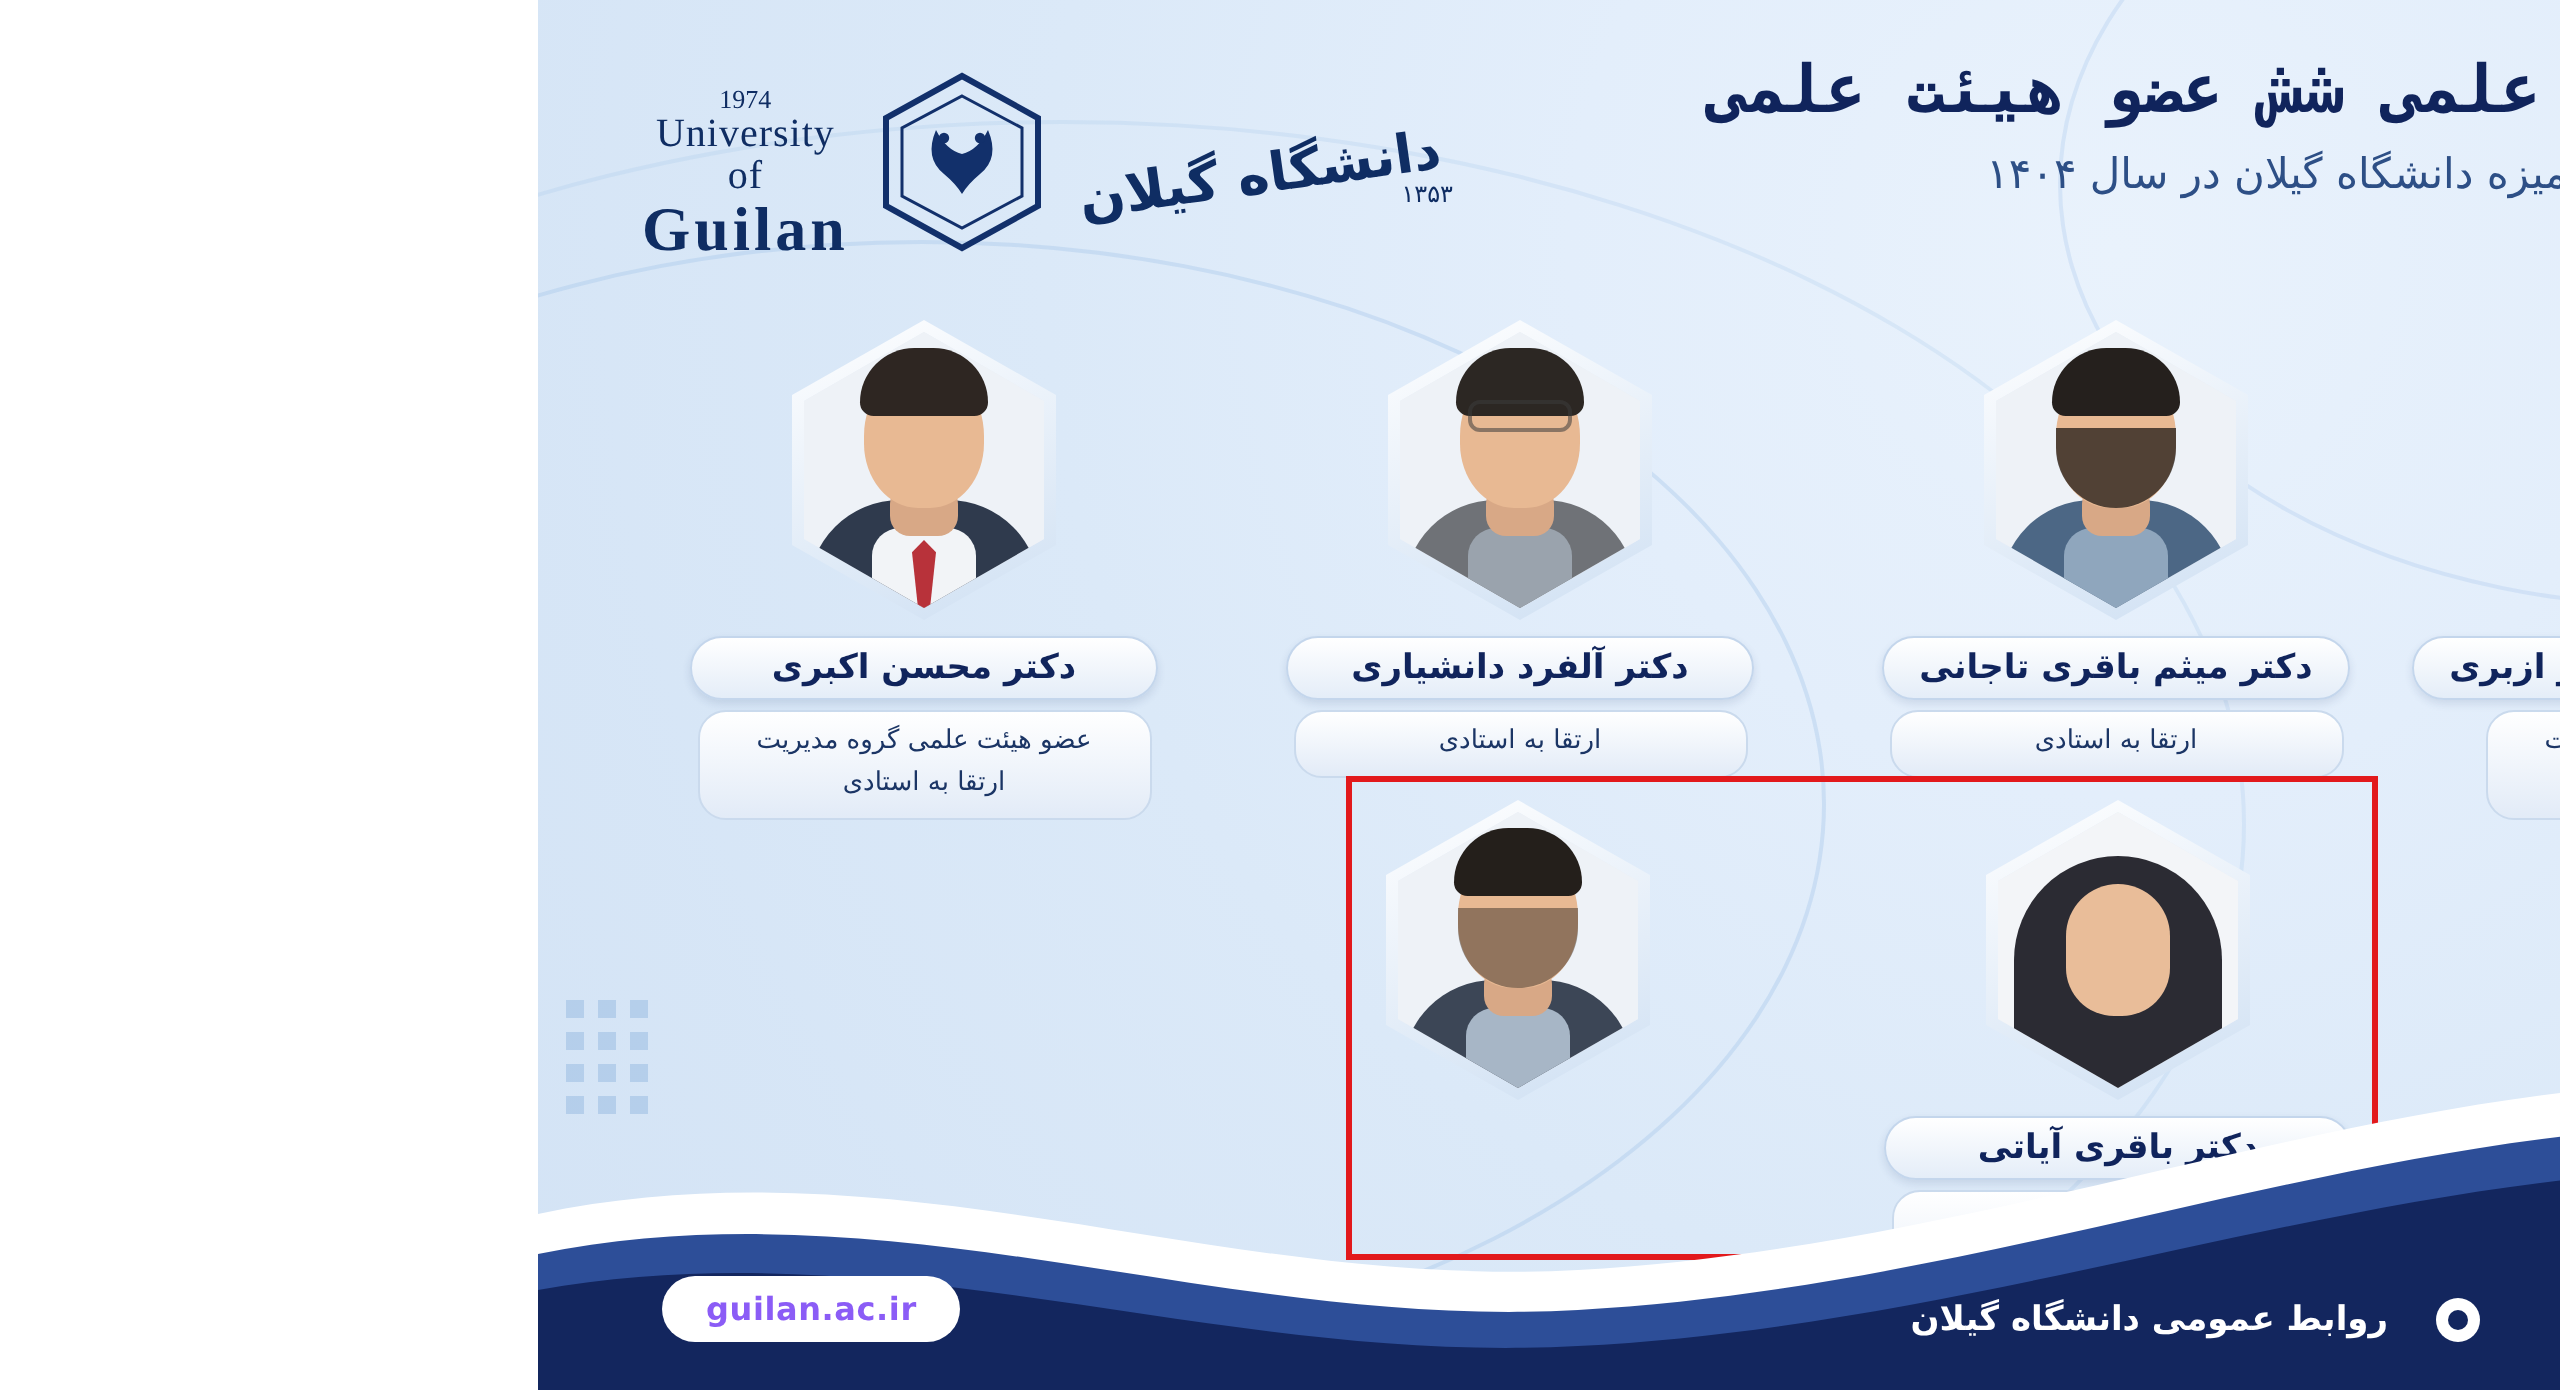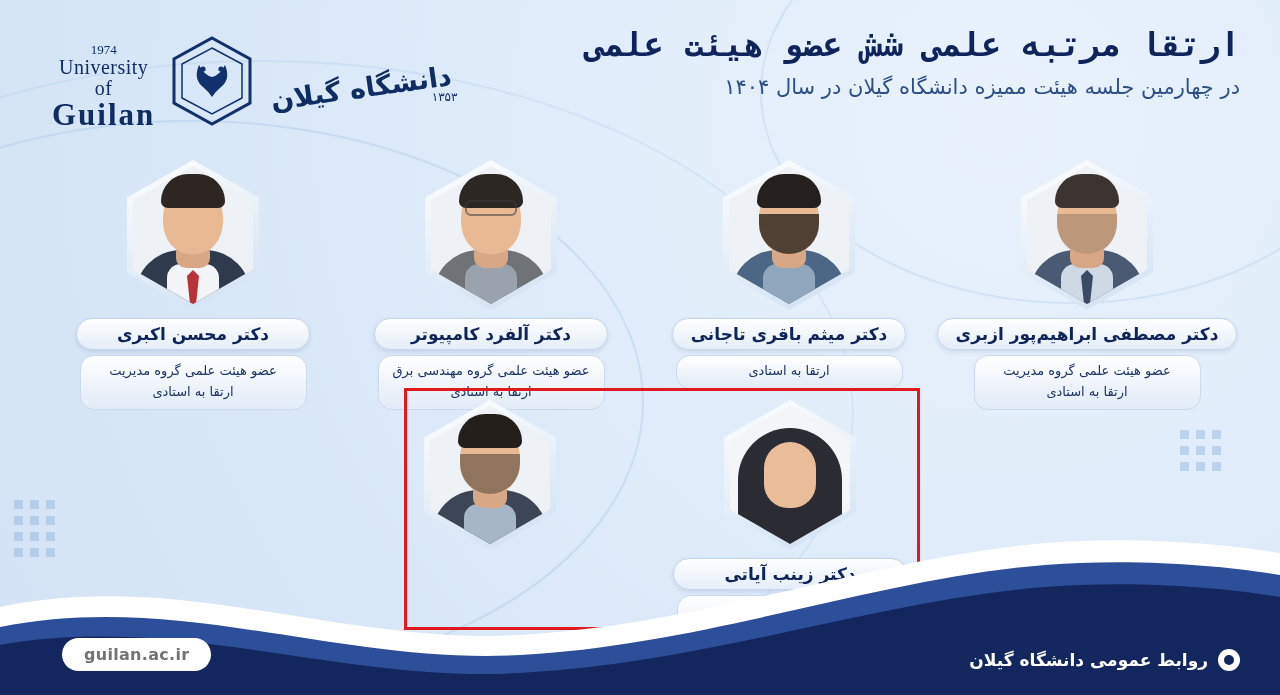--- a/index.html
+++ b/index.html
@@ -9,21 +9,21 @@
   body {
     width: 1280px;
     height: 695px;
     overflow: hidden;
     font-family: "DejaVu Sans", "Liberation Sans", sans-serif;
     background: #ffffff;
   }
 
   .poster {
     position: relative;
-    width: 1280px;
+    width: 1011px;
     height: 695px;
     background:
       radial-gradient(circle at 78% 18%, #e9f2fc 0%, #e3eefb 28%, #dbe9f8 55%, #d3e3f5 100%);
     overflow: hidden;
   }
 
   
   .swoosh {
     position: absolute;
     border: 2px solid rgba(150, 185, 225, 0.30);
@@ -288,39 +288,39 @@
     left: 0; bottom: 0;
     width: 1280px; height: 200px;
     pointer-events: none;
   }
 
   .footer-url {
     position: absolute;
     left: 62px;
     bottom: 24px;
     background: #ffffff;
-    color: #737373;
+    color: #8b5cf6;
     font-weight: bold;
     font-size: 16px;
     padding: 7px 22px;
     border-radius: 18px;
     direction: ltr;
     letter-spacing: .3px;
   }
   .footer-pr {
     position: absolute;
     right: 40px;
     bottom: 24px;
     color: #ffffff;
     font-weight: bold;
     font-size: 17px;
     direction: rtl;
     display: flex;
     align-items: center;
-    gap: 10px;
+    gap: 24px;
   }
   .pr-dot {
     width: 22px; height: 22px;
     border-radius: 50%;
     background: #ffffff;
     display: inline-block;
     position: relative;
   }
   .pr-dot::after {
     content: "";
@@ -446,23 +446,22 @@
             <div class="bg"></div>
             <div class="body" style="background:#6f7277;"></div>
             <div class="shirt" style="background:#9aa3ad;"></div>
             <div class="neck"></div>
             <div class="head"></div>
             <div class="hair" style="background:#2c2723;"></div>
             <div class="glasses"></div>
           </div>
         </div>
       </div>
-      <div class="name-pill">دکتر آلفرد کامپیوتر</div>
+      <div class="name-pill">دکتر آلفرد دانشیاری</div>
       <div class="detail-pill">
-        <div>عضو هیئت علمی گروه مهندسی برق</div>
         <div>ارتقا به استادی</div>
       </div>
     </div>
 
     <div class="card">
       <div class="hexwrap">
         <div class="hex-outer"></div>
         <div class="hex-inner">
           <div class="photo">
             <div class="bg"></div>
@@ -492,21 +491,21 @@
       <div class="hexwrap">
         <div class="hex-outer"></div>
         <div class="hex-inner">
           <div class="photo">
             <div class="bg" style="background:#f3f5f8;"></div>
             <div class="hijab-outer"></div>
             <div class="hijab-face"></div>
           </div>
         </div>
       </div>
-      <div class="name-pill">دکتر زینب آیاتی</div>
+      <div class="name-pill">دکتر باقری آیاتی</div>
       <div class="detail-pill">
         <div>عضو هیئت علمی گروه مهندسی</div>
         <div>کامپیوتر، ارتقا به دانشیاری</div>
       </div>
     </div>
 
     <div class="card">
       <div class="hexwrap">
         <div class="hex-outer"></div>
         <div class="hex-inner">

